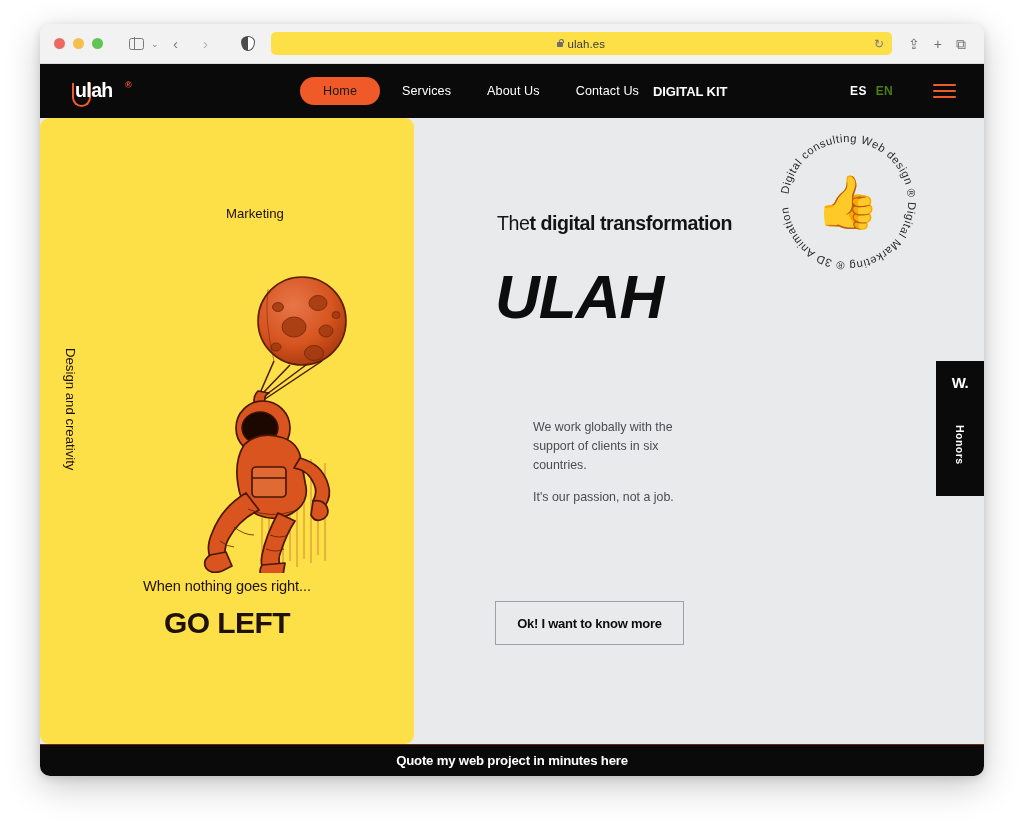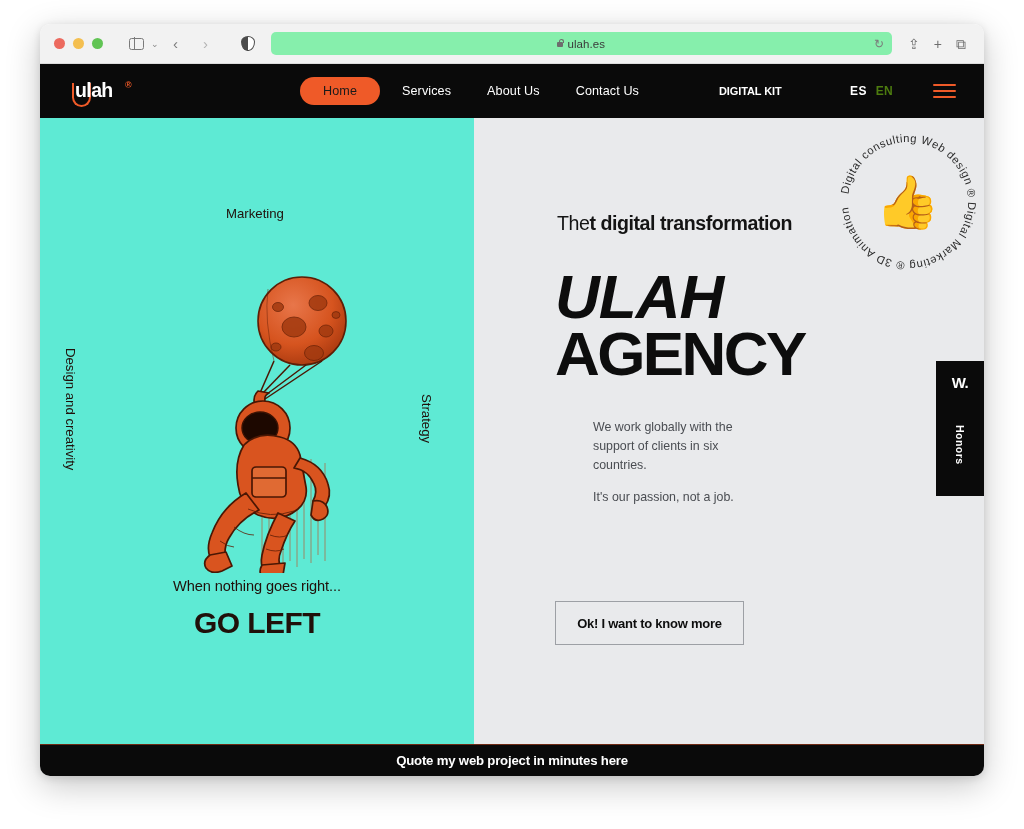--- a/index.html
+++ b/index.html
@@ -70,21 +70,21 @@
     width: 14px; height: 15px; margin-left: 22px;
     border-radius: 50% 50% 45% 45% / 38% 38% 62% 62%;
     background: linear-gradient(90deg, #4b4b4b 0 50%, #ffffff 50% 100%);
     border: 1.5px solid #4b4b4b;
   }
 
   .urlbar {
     flex: 1;
     margin: 0 16px;
     height: 23px;
-    background: #86efac;
+    background: #fde047;
     border-radius: 5px;
     display: flex;
     align-items: center;
     justify-content: center;
     position: relative;
   }
   .url-text {
     font-size: 11.5px;
     color: #3a3a3a;
     letter-spacing: .1px;
@@ -149,42 +149,42 @@
     color: #ffffff;
     font-size: 12.6px;
     padding: 7px 14px;
     border-radius: 20px;
     letter-spacing: .1px;
     white-space: nowrap;
   }
   .nav-link.active { background: #ef5a28; color: #1a1a1a; padding: 7px 23px; font-weight: 400; }
 
   .nav-kit {
-    margin-left: 66px;
     color: #ffffff;
-    font-size: 11px;
+    font-size: 13px;
     font-weight: 700;
     letter-spacing: -0.1px;
     white-space: nowrap;
   }
   .nav-lang { margin-left: auto; display: flex; gap: 9px; align-items: center; }
   .lang { font-size: 12px; font-weight: 600; letter-spacing: .3px; }
   .lang.es { color: #ffffff; }
   .lang.en { color: #4d7c0f; }
   .burger { margin-left: 40px; width: 23px; display: flex; flex-direction: column; gap: 3.5px; }
   .burger span { display: block; height: 2.6px; background: #ef5a28; border-radius: 1px; }
 
   
   .split { position: relative; height: 626px; display: flex; }
 
   .left-pane {
-    width: 434px;
-    background: #5eead4;
+    width: 374px;
+    background: #fde047;
     position: relative;
     flex: none;
+    border-radius: 9px;
   }
   .right-pane { flex: 1; background: #e9eaec; position: relative; }
 
   .lbl-marketing {
     position: absolute; left: 186px; top: 88px;
     font-size: 13.2px; color: #20100a;
   }
   .lbl-vert {
     position: absolute;
     font-size: 13.2px;
@@ -460,21 +460,20 @@
       </div>
 
       <div class="right-pane">
 
         <div class="headline">
           <span>The</span><b>t digital transformation</b>
         </div>
 
         <div class="bigtitle">
           <span class="ulah">ULAH</span>
-          <span class="agency">AGENCY</span>
         </div>
 
         <div class="badge">
           <svg viewBox="0 0 152 152" aria-hidden="true">
             <defs>
               <path id="circPath" d="M 76,76 m -60,0 a 60,60 0 1,1 120,0 a 60,60 0 1,1 -120,0"></path>
             </defs>
             <text font-family="Liberation Sans, sans-serif" font-size="11.2" fill="#2b2b2b" letter-spacing="0.6">
               <textPath href="#circPath" startOffset="2%">Digital consulting Web design ® Digital Marketing ® 3D Animation ® </textPath>
             </text>

